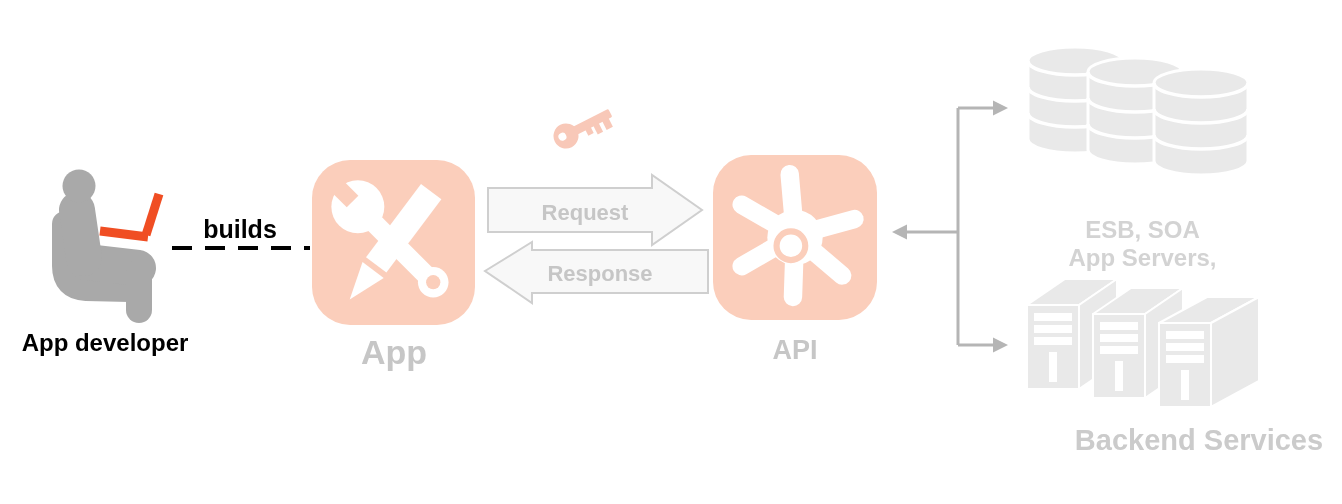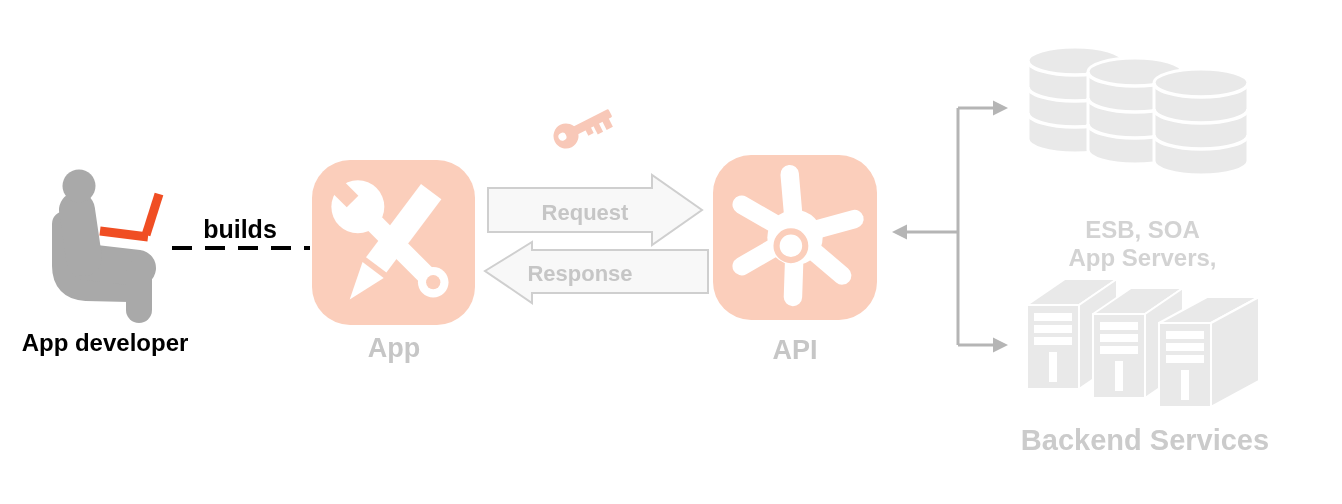--- a/index.html
+++ b/index.html
@@ -19,27 +19,27 @@
   }
   *{margin:0;padding:0;box-sizing:border-box;}
   body{font-family:"Liberation Sans",sans-serif;background:#fff;}
   .canvas{position:relative;width:1342px;height:504px;background:var(--background);overflow:hidden;}
   .abs{position:absolute;}
   .lbl{position:absolute;font-weight:bold;text-align:center;}
   .lbl-black{color:var(--text-black);}
   .lbl-gray{color:var(--label-gray);}
   .lbl-developer{left:15px;top:329px;width:180px;font-size:24px;}
   .lbl-builds{left:170px;top:215px;width:140px;font-size:25px;}
-  .lbl-app{left:314px;top:333px;width:160px;font-size:27px;}
+  .lbl-app{left:314px;top:333px;width:160px;font-size:34px;}
   .lbl-api{left:715px;top:335px;width:160px;font-size:27px;}
   .lbl-apikey{left:520px;top:145px;width:140px;font-size:24px;}
   .lbl-request{left:505px;top:200px;width:160px;font-size:22px;}
-  .lbl-response{left:500px;top:261px;width:160px;font-size:22px;}
+  .lbl-response{left:520px;top:261px;width:160px;font-size:22px;}
   .caption-esb{left:1040px;top:173px;width:205px;font-size:24px;line-height:28px;color:var(--caption-gray);font-weight:bold;text-align:center;position:absolute;margin-top:43px;}
-  .lbl-backend{left:1020px;top:424px;width:250px;font-size:29px;color:var(--services-gray);}
+  .lbl-backend{left:1074px;top:424px;width:250px;font-size:29px;color:var(--services-gray);}
   .icon-tile{position:absolute;background:var(--tile-salmon);border-radius:38px;}
   .tile-app{left:312px;top:160px;width:163px;height:165px;}
   .tile-api{left:713px;top:155px;width:164px;height:165px;}
   .icon-tile svg{display:block;width:100%;height:100%;}
   svg{display:block;}
   .f-white{fill:#fff;}
   .f-salmon{fill:var(--tile-salmon);}
   .f-key{fill:var(--key-salmon);}
   .f-person{fill:var(--person-gray);}
   .f-conn{fill:var(--connector-gray);}

